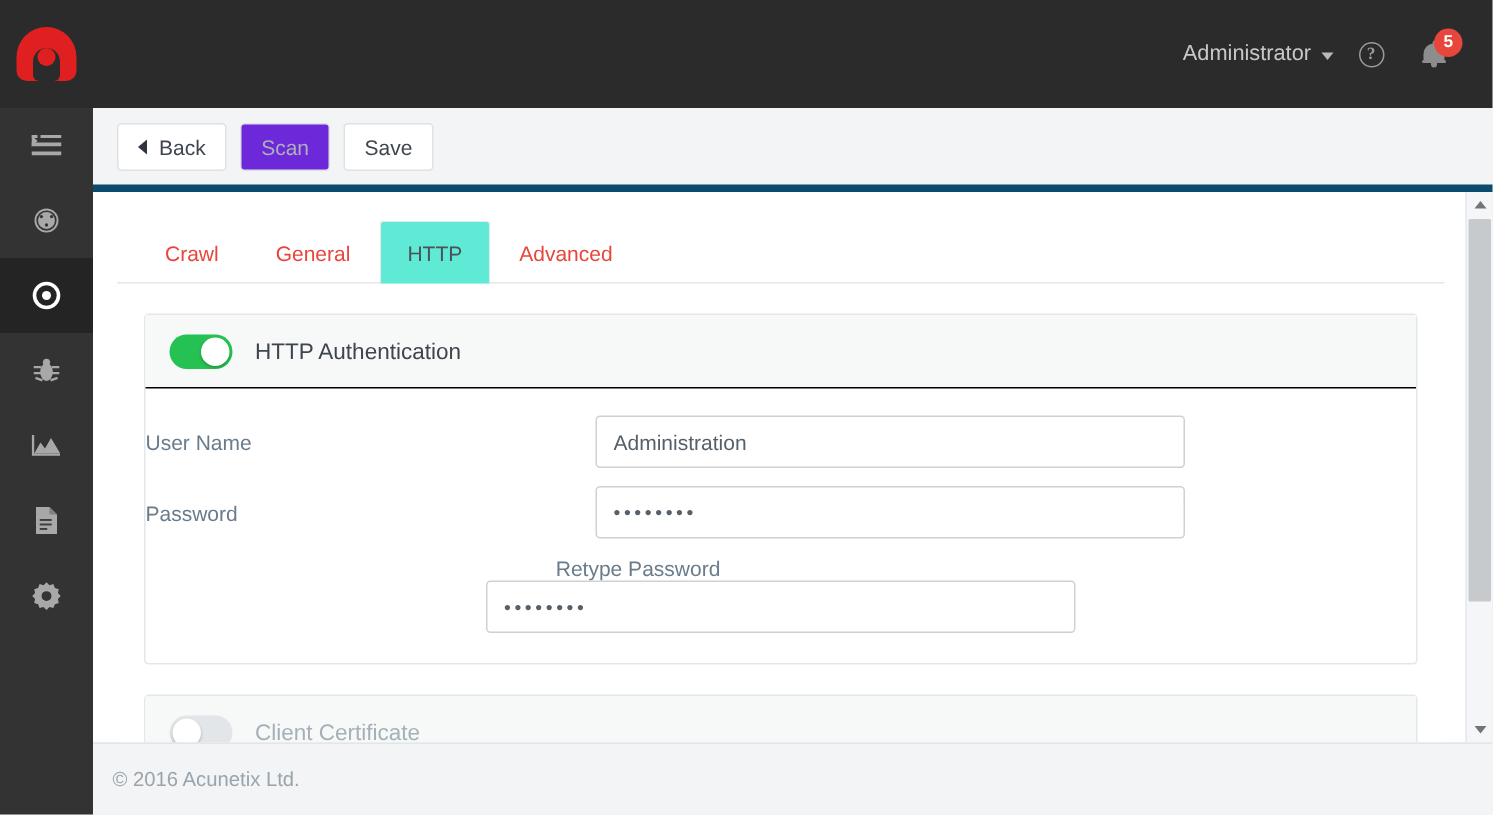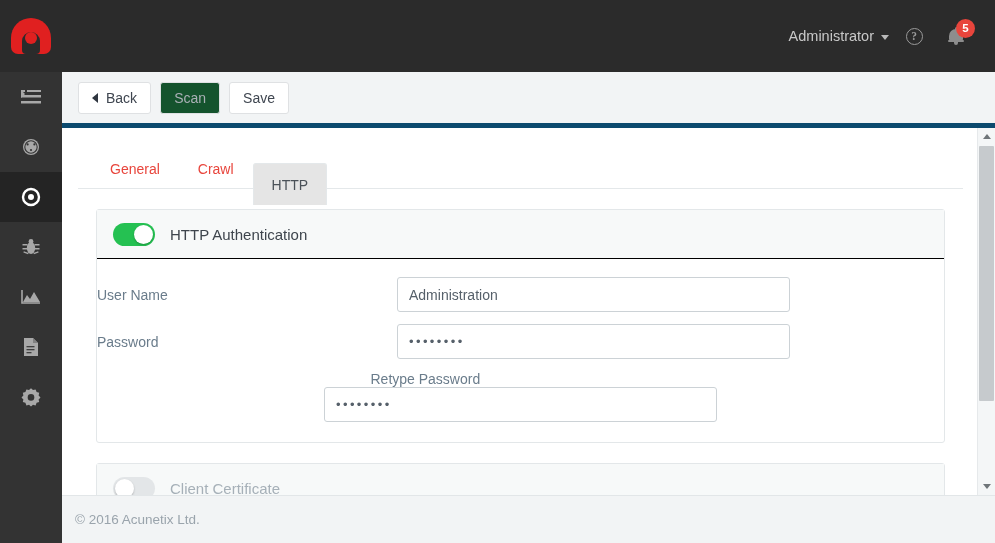--- a/index.html
+++ b/index.html
@@ -144,21 +144,21 @@
     border-radius: 3px;
     font-size: 14px;
     color: #3f4650;
     padding: 0 13px;
     display: flex; align-items: center; gap: 8px;
     cursor: pointer;
     font-family: "Liberation Sans", sans-serif;
   }
   .tbtn.disabled {
     color: #aab0b6;
-    background: #14532d;
+    background: #6d28d9;
     cursor: default;
     justify-content: flex-end;
   }
   .chev-left {
     width: 0; height: 0;
     border-top: 5px solid transparent;
     border-bottom: 5px solid transparent;
     border-right: 6.5px solid #2f3640;
     display: inline-block;
   }
@@ -195,24 +195,23 @@
     height: 42px;
     display: flex; align-items: center;
     font-size: 14px;
     color: #e8453c;
     cursor: pointer;
     border: 1px solid transparent;
     border-bottom: none;
   }
   .tab.active {
     color: #4b5259;
-    background: #e5e5e5;
+    background: #5eead4;
     border-color: #e4e8ea;
     border-radius: 3px 3px 0 0;
-    margin-top: 16px;
   }
 
   
   .panel {
     margin: 20px 18px 0 18px;
     border: 1px solid #e3e7e9;
     border-radius: 3px;
     background: #ffffff;
   }
   .panel-head {
@@ -436,27 +435,30 @@
   </div>
 </div>
 
 <div class="content">
   <div class="scrollport">
 
     <div class="card">
 
       <div class="tabs">
         <div class="tab">
+          <span>Crawl</span>
+        </div>
+        <div class="tab">
           <span>General</span>
-        </div>
-        <div class="tab">
-          <span>Crawl</span>
         </div>
         <div class="tab active">
           <span>HTTP</span>
+        </div>
+        <div class="tab">
+          <span>Advanced</span>
         </div>
       </div>
 
       <div class="panel">
         <div class="panel-head">
           <div class="toggle on">
             <div class="knob"></div>
           </div>
           <div class="panel-title">HTTP Authentication</div>
         </div>

